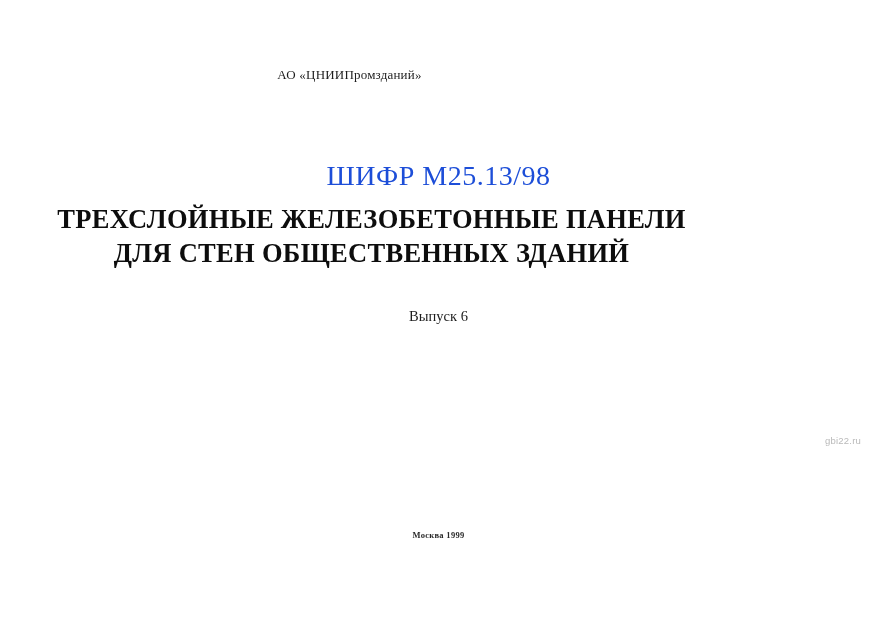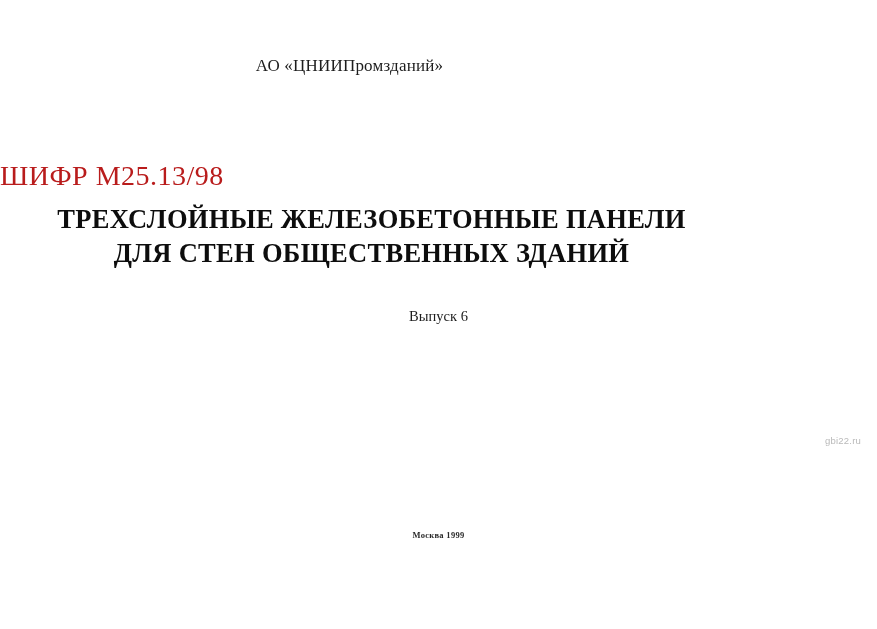--- a/index.html
+++ b/index.html
@@ -16,37 +16,37 @@
   }
   .page {
     position: relative;
     width: 877px;
     height: 629px;
     background: #ffffff;
     box-sizing: border-box;
   }
   .org {
     position: absolute;
-    top: 56px;
+    top: 67px;
     left: 0;
     width: 699px;
     text-align: center;
-    font-size: 17px;
+    font-size: 13px;
     letter-spacing: 0.2px;
     color: #1d1d1d;
   }
   .code {
     position: absolute;
     top: 160px;
     left: 0;
     width: 877px;
-    text-align: left;
+    text-align: center;
     font-size: 28px;
     letter-spacing: 0.5px;
-    color: #b91c1c;
+    color: #1d4ed8;
   }
   .title-block {
     position: absolute;
     top: 203px;
     left: 0;
     width: 743px;
     text-align: center;
   }
   .title-line {
     font-size: 26.5px;

